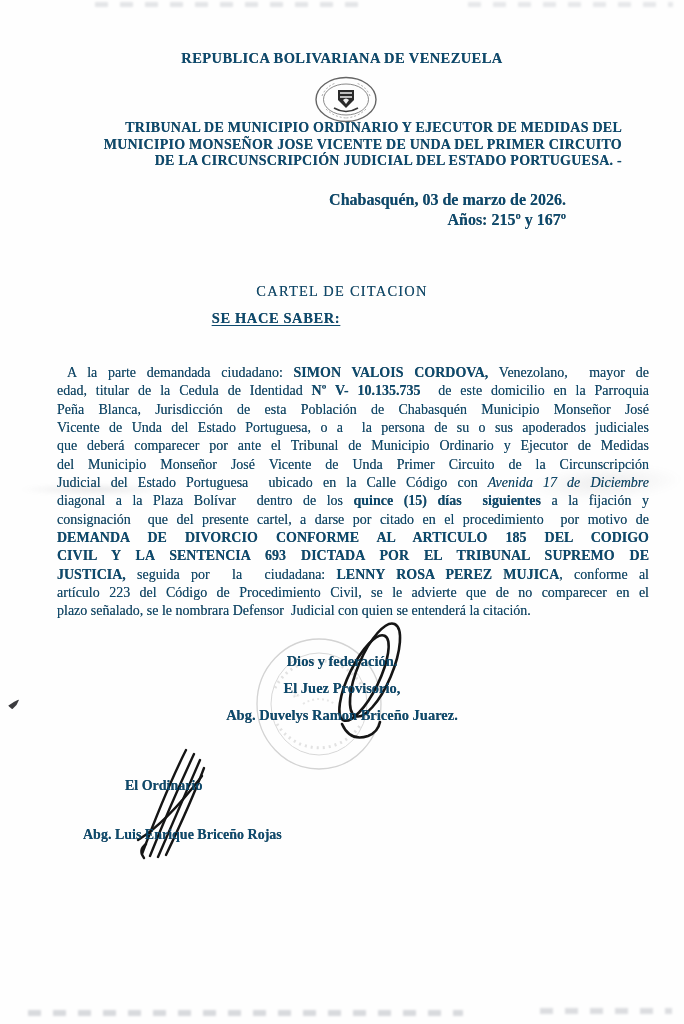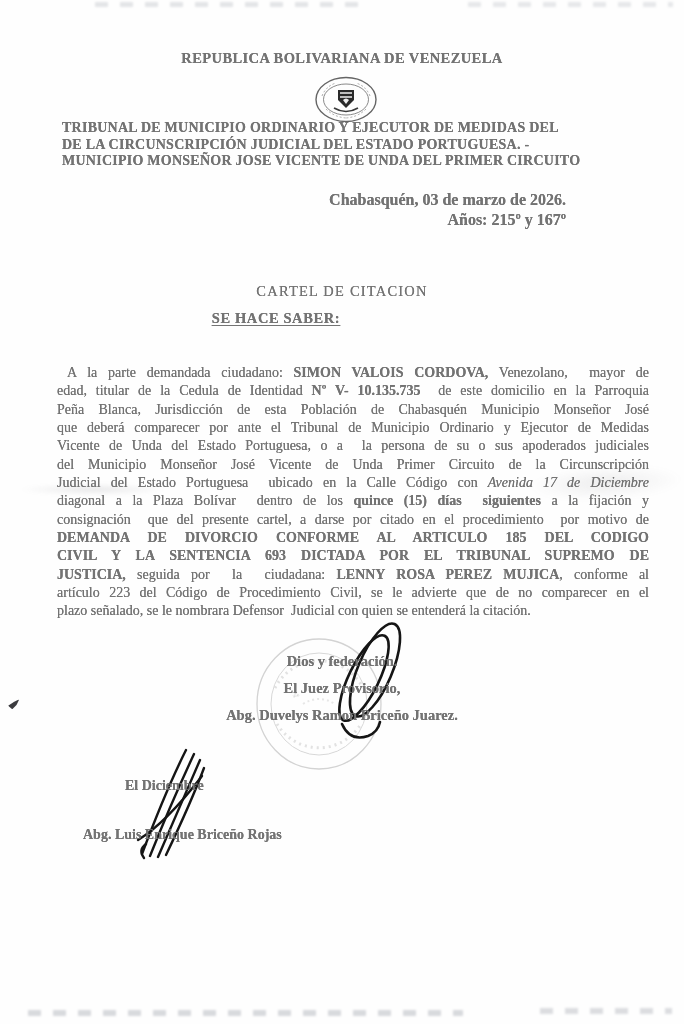--- a/index.html
+++ b/index.html
@@ -3,35 +3,35 @@
 <meta charset="utf-8">
 <style>
   html,body{margin:0;padding:0;background:#777;}
   #page{
     position:relative;
     width:684px;height:1024px;
     margin:0 auto;
     background:#fefefe;
     overflow:hidden;
     font-family:"Liberation Serif","DejaVu Serif",serif;
-    color:#737373;
+    color:#0c4a6e;
   }
   .ink{ text-shadow:0 0 .45px rgba(10,10,10,.55); }
   .abs{ position:absolute; }
   .b{ font-weight:bold; }
   .i{ font-style:italic; }
 
   #doc-title{
     top:50px;left:0;width:684px;text-align:center;
     font-weight:bold;font-size:14.5px;letter-spacing:.4px;
   }
   #seal{ top:76px;left:314px;width:64px;height:47px; }
 
   #court-heading{
-    top:120px;left:62px;width:560px;text-align:left;
+    top:120px;left:62px;width:560px;text-align:right;
     font-weight:bold;font-size:14px;line-height:16.5px;letter-spacing:.25px;
   }
   #date-block{
     top:190px;left:280px;width:286px;text-align:right;
     font-weight:bold;font-size:16px;line-height:19.5px;
   }
   #cartel-title{
     top:283px;left:0;width:684px;text-align:center;
     font-size:14.5px;letter-spacing:1.2px;
   }
@@ -110,40 +110,40 @@
       <path d="M26,17 h12 M26,21 h12" stroke="#efefef" stroke-width="1.6"></path>
       <path d="M29,24 q3,-3 6,0 l-3,4 z" fill="#efefef"></path>
       <path d="M20,32 q12,7 24,0" fill="none" stroke="#3a3a3a" stroke-width="1.6"></path>
       <path d="M8,20 q4,-10 14,-13 M56,20 q-4,-10 -14,-13" fill="none" stroke="#6a6a6a" stroke-width=".8" stroke-dasharray="2 2" opacity=".7"></path>
       <path d="M12,33 q8,8 20,9 M52,33 q-8,8 -20,9" fill="none" stroke="#6a6a6a" stroke-width=".8" stroke-dasharray="2 2" opacity=".7"></path>
     </svg>
   </div>
 
   <div class="abs ink" id="court-heading">
     <div>TRIBUNAL DE MUNICIPIO ORDINARIO Y EJECUTOR DE MEDIDAS DEL</div>
+    <div>MUNICIPIO MONSEÑOR JOSE VICENTE DE UNDA DEL PRIMER CIRCUITO</div>
     <div>DE LA CIRCUNSCRIPCIÓN JUDICIAL DEL ESTADO PORTUGUESA. -</div>
-    <div>MUNICIPIO MONSEÑOR JOSE VICENTE DE UNDA DEL PRIMER CIRCUITO</div>
   </div>
 
   <div class="abs ink" id="date-block">
     <div>Chabasquén, 03 de marzo de 2026.</div>
     <div>Años: 215º y 167º</div>
   </div>
 
   <div class="abs ink" id="cartel-title">CARTEL DE CITACION</div>
   <div class="abs ink" id="saber-title">
     <span>SE HACE SABER:</span>
   </div>
 
   <div class="abs ink" id="body-paragraph">
       <div class="body-line indent"><span>A la parte demandada ciudadano: </span><span class="b">SIMON VALOIS CORDOVA,</span><span> Venezolano,  mayor de</span></div>
       <div class="body-line"><span>edad, titular de la Cedula de Identidad </span><span class="b">Nº V- 10.135.735</span><span>  de este domicilio en la Parroquia</span></div>
       <div class="body-line"><span>Peña Blanca, Jurisdicción de esta Población de Chabasquén Municipio Monseñor José</span></div>
+      <div class="body-line"><span>Vicente de Unda del Estado Portuguesa, o a  la persona de su o sus apoderados judiciales</span></div>
       <div class="body-line"><span>que deberá comparecer por ante el Tribunal de Municipio Ordinario y Ejecutor de Medidas</span></div>
-      <div class="body-line"><span>Vicente de Unda del Estado Portuguesa, o a  la persona de su o sus apoderados judiciales</span></div>
       <div class="body-line"><span>del Municipio Monseñor José Vicente de Unda Primer Circuito de la Circunscripción</span></div>
       <div class="body-line"><span>Judicial del Estado Portuguesa  ubicado en la Calle Código con </span><span class="i">Avenida 17 de Diciembre</span></div>
       <div class="body-line"><span>diagonal a la Plaza Bolívar  dentro de los </span><span class="b">quince (15) días  siguientes</span><span> a la fijación y</span></div>
       <div class="body-line"><span>consignación  que del presente cartel, a darse por citado en el procedimiento  por motivo de</span></div>
       <div class="body-line"><span class="b">DEMANDA DE DIVORCIO CONFORME AL ARTICULO 185 DEL CODIGO</span></div>
       <div class="body-line"><span class="b">CIVIL Y LA SENTENCIA 693 DICTADA POR EL TRIBUNAL SUPREMO DE</span></div>
       <div class="body-line"><span class="b">JUSTICIA,</span><span> seguida por  la  ciudadana: </span><span class="b">LENNY ROSA PEREZ MUJICA</span><span>, conforme al</span></div>
       <div class="body-line"><span>artículo 223 del Código de Procedimiento Civil, se le advierte que de no comparecer en el</span></div>
       <div class="body-line last"><span>plazo señalado, se le nombrara Defensor  Judicial con quien se entenderá la citación.</span></div>
     </div>
@@ -180,16 +180,16 @@
       <g fill="none" stroke="#151515" stroke-width="2.4" stroke-linecap="round">
         <path d="M14,112 C 26,80 44,36 58,8"></path>
         <path d="M22,114 C 34,84 52,42 66,12"></path>
         <path d="M30,115 C 42,88 58,50 72,18"></path>
         <path d="M38,113 C 48,92 64,58 76,26"></path>
         <path d="M10,98 C 30,86 54,60 74,34"></path>
         <path d="M16,116 q-6,-8 2,-14"></path>
       </g>
     </svg>
   </div>
-  <div class="abs ink" id="secretary-label">El Diciembre</div>
+  <div class="abs ink" id="secretary-label">El Ordinario</div>
   <div class="abs ink" id="secretary-name">Abg. Luis Enrique Briceño Rojas</div>
 
 </div>
 
 </body></html>

